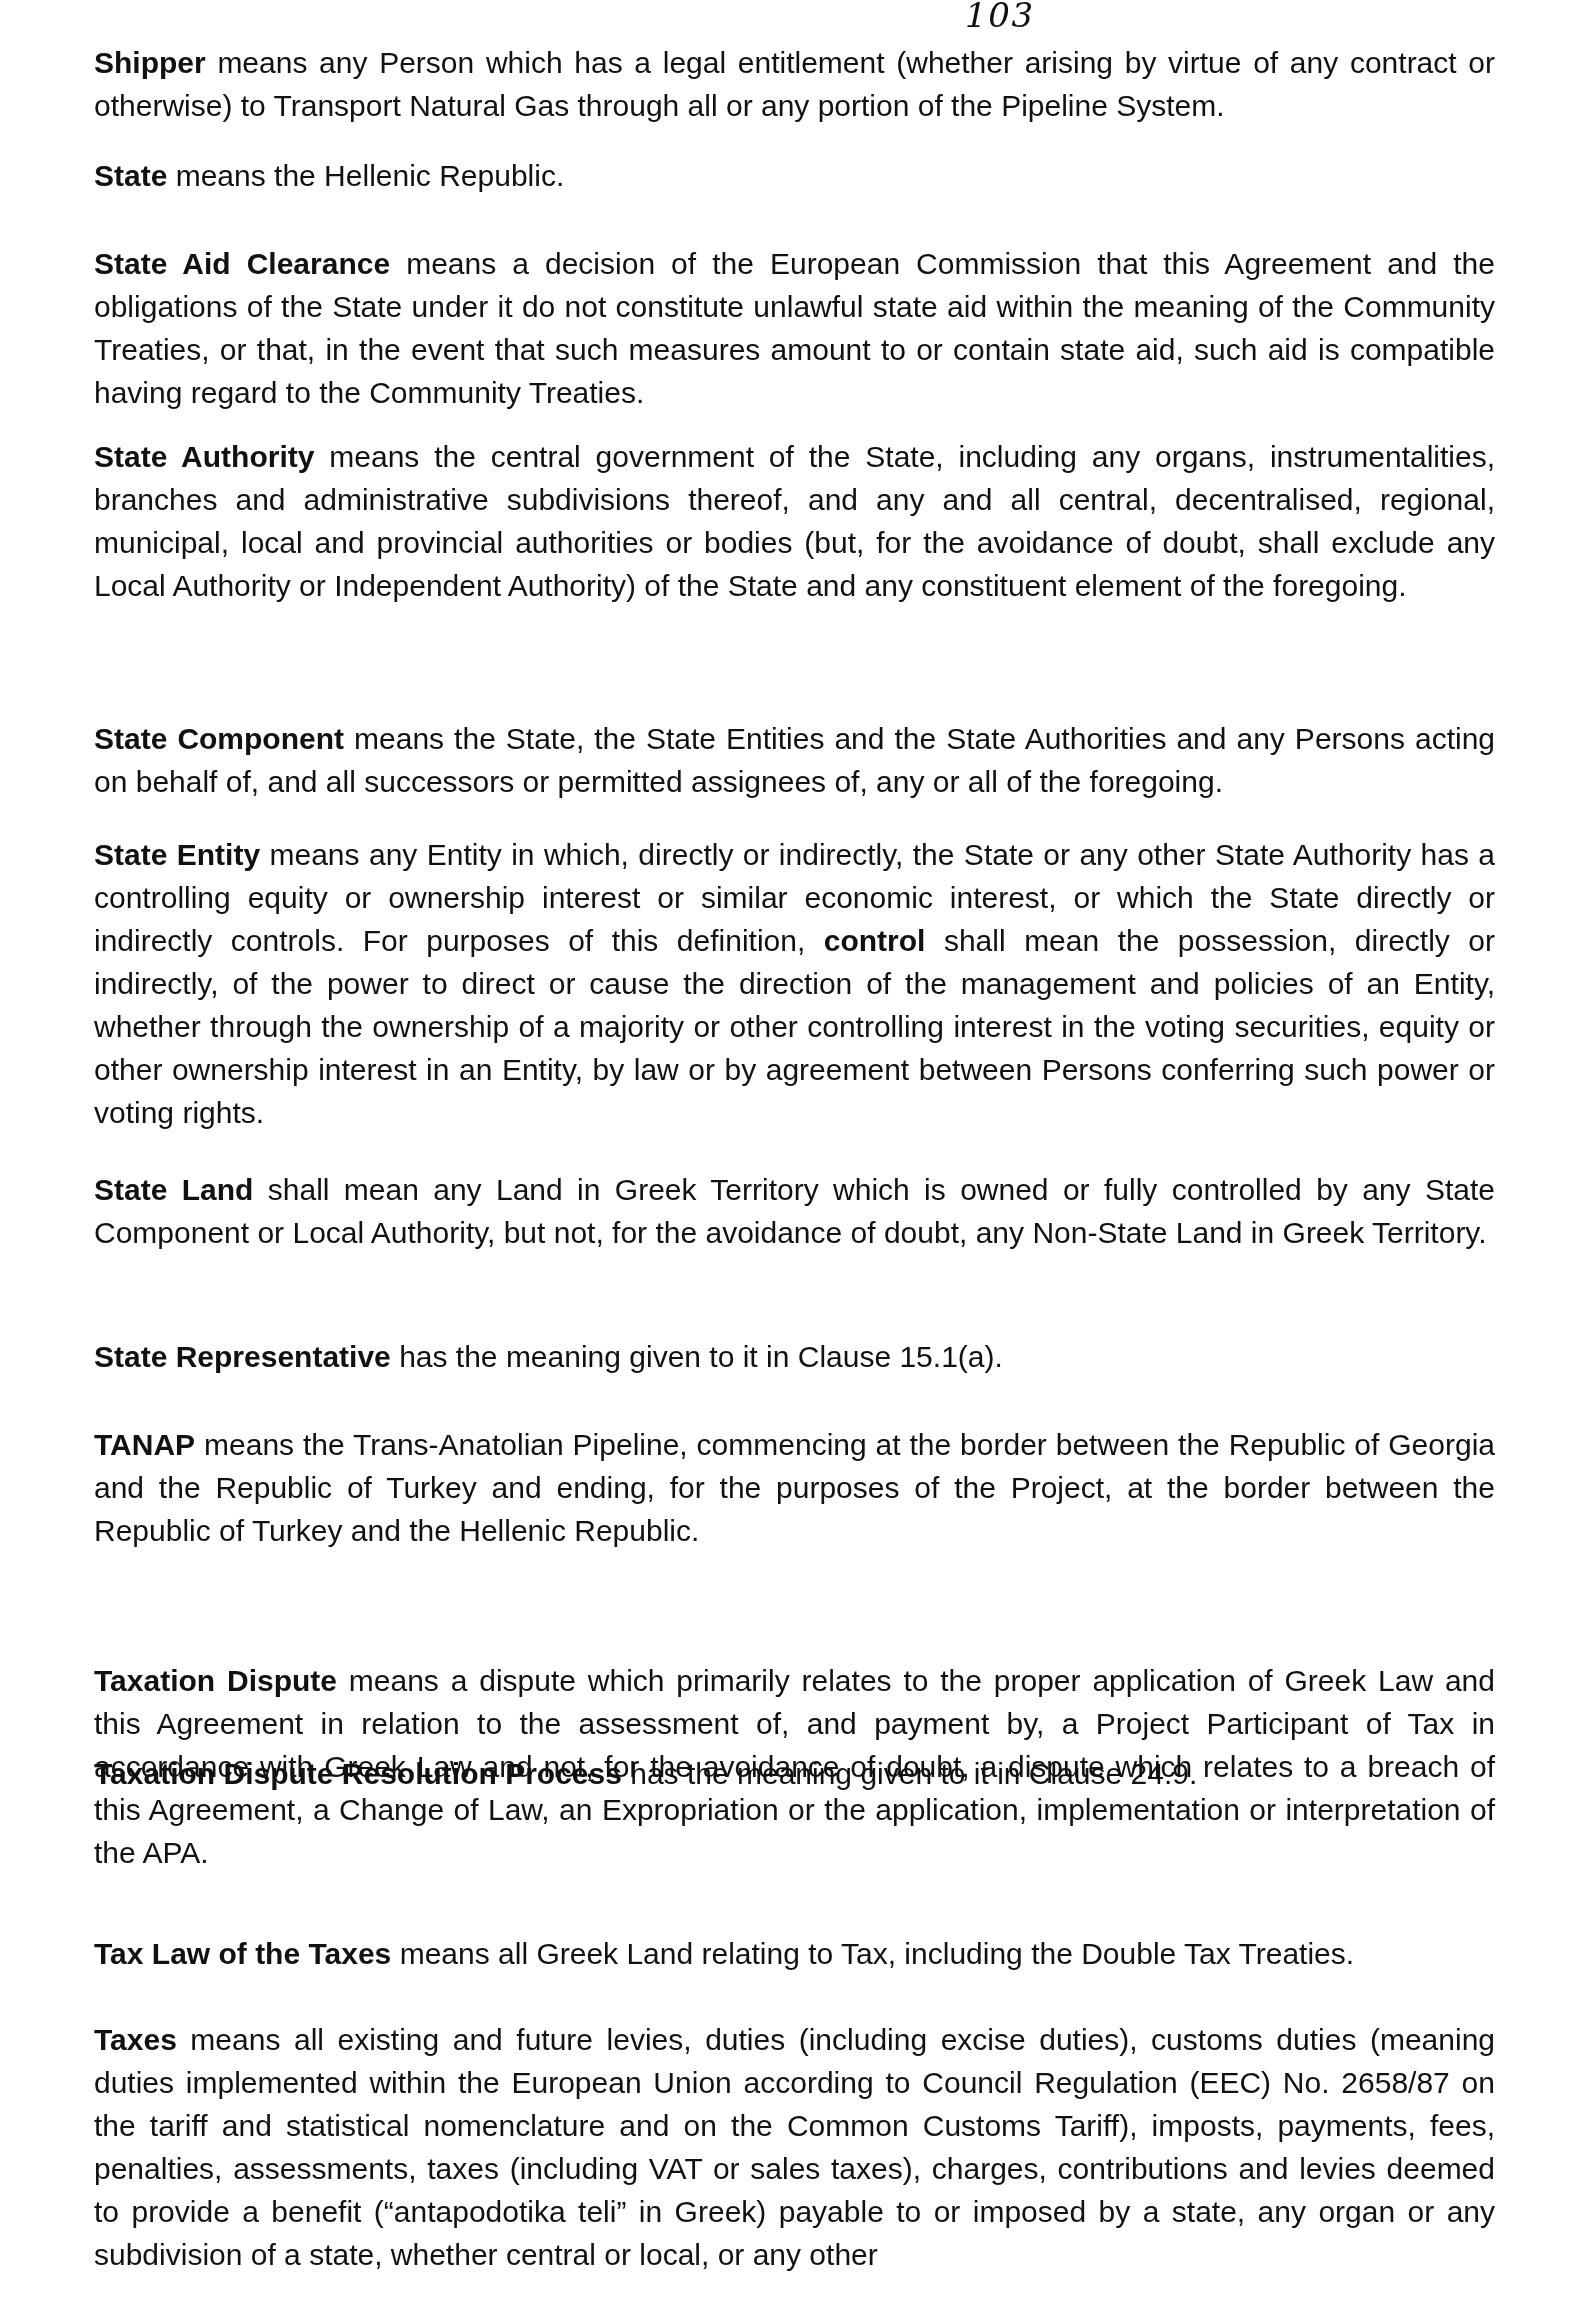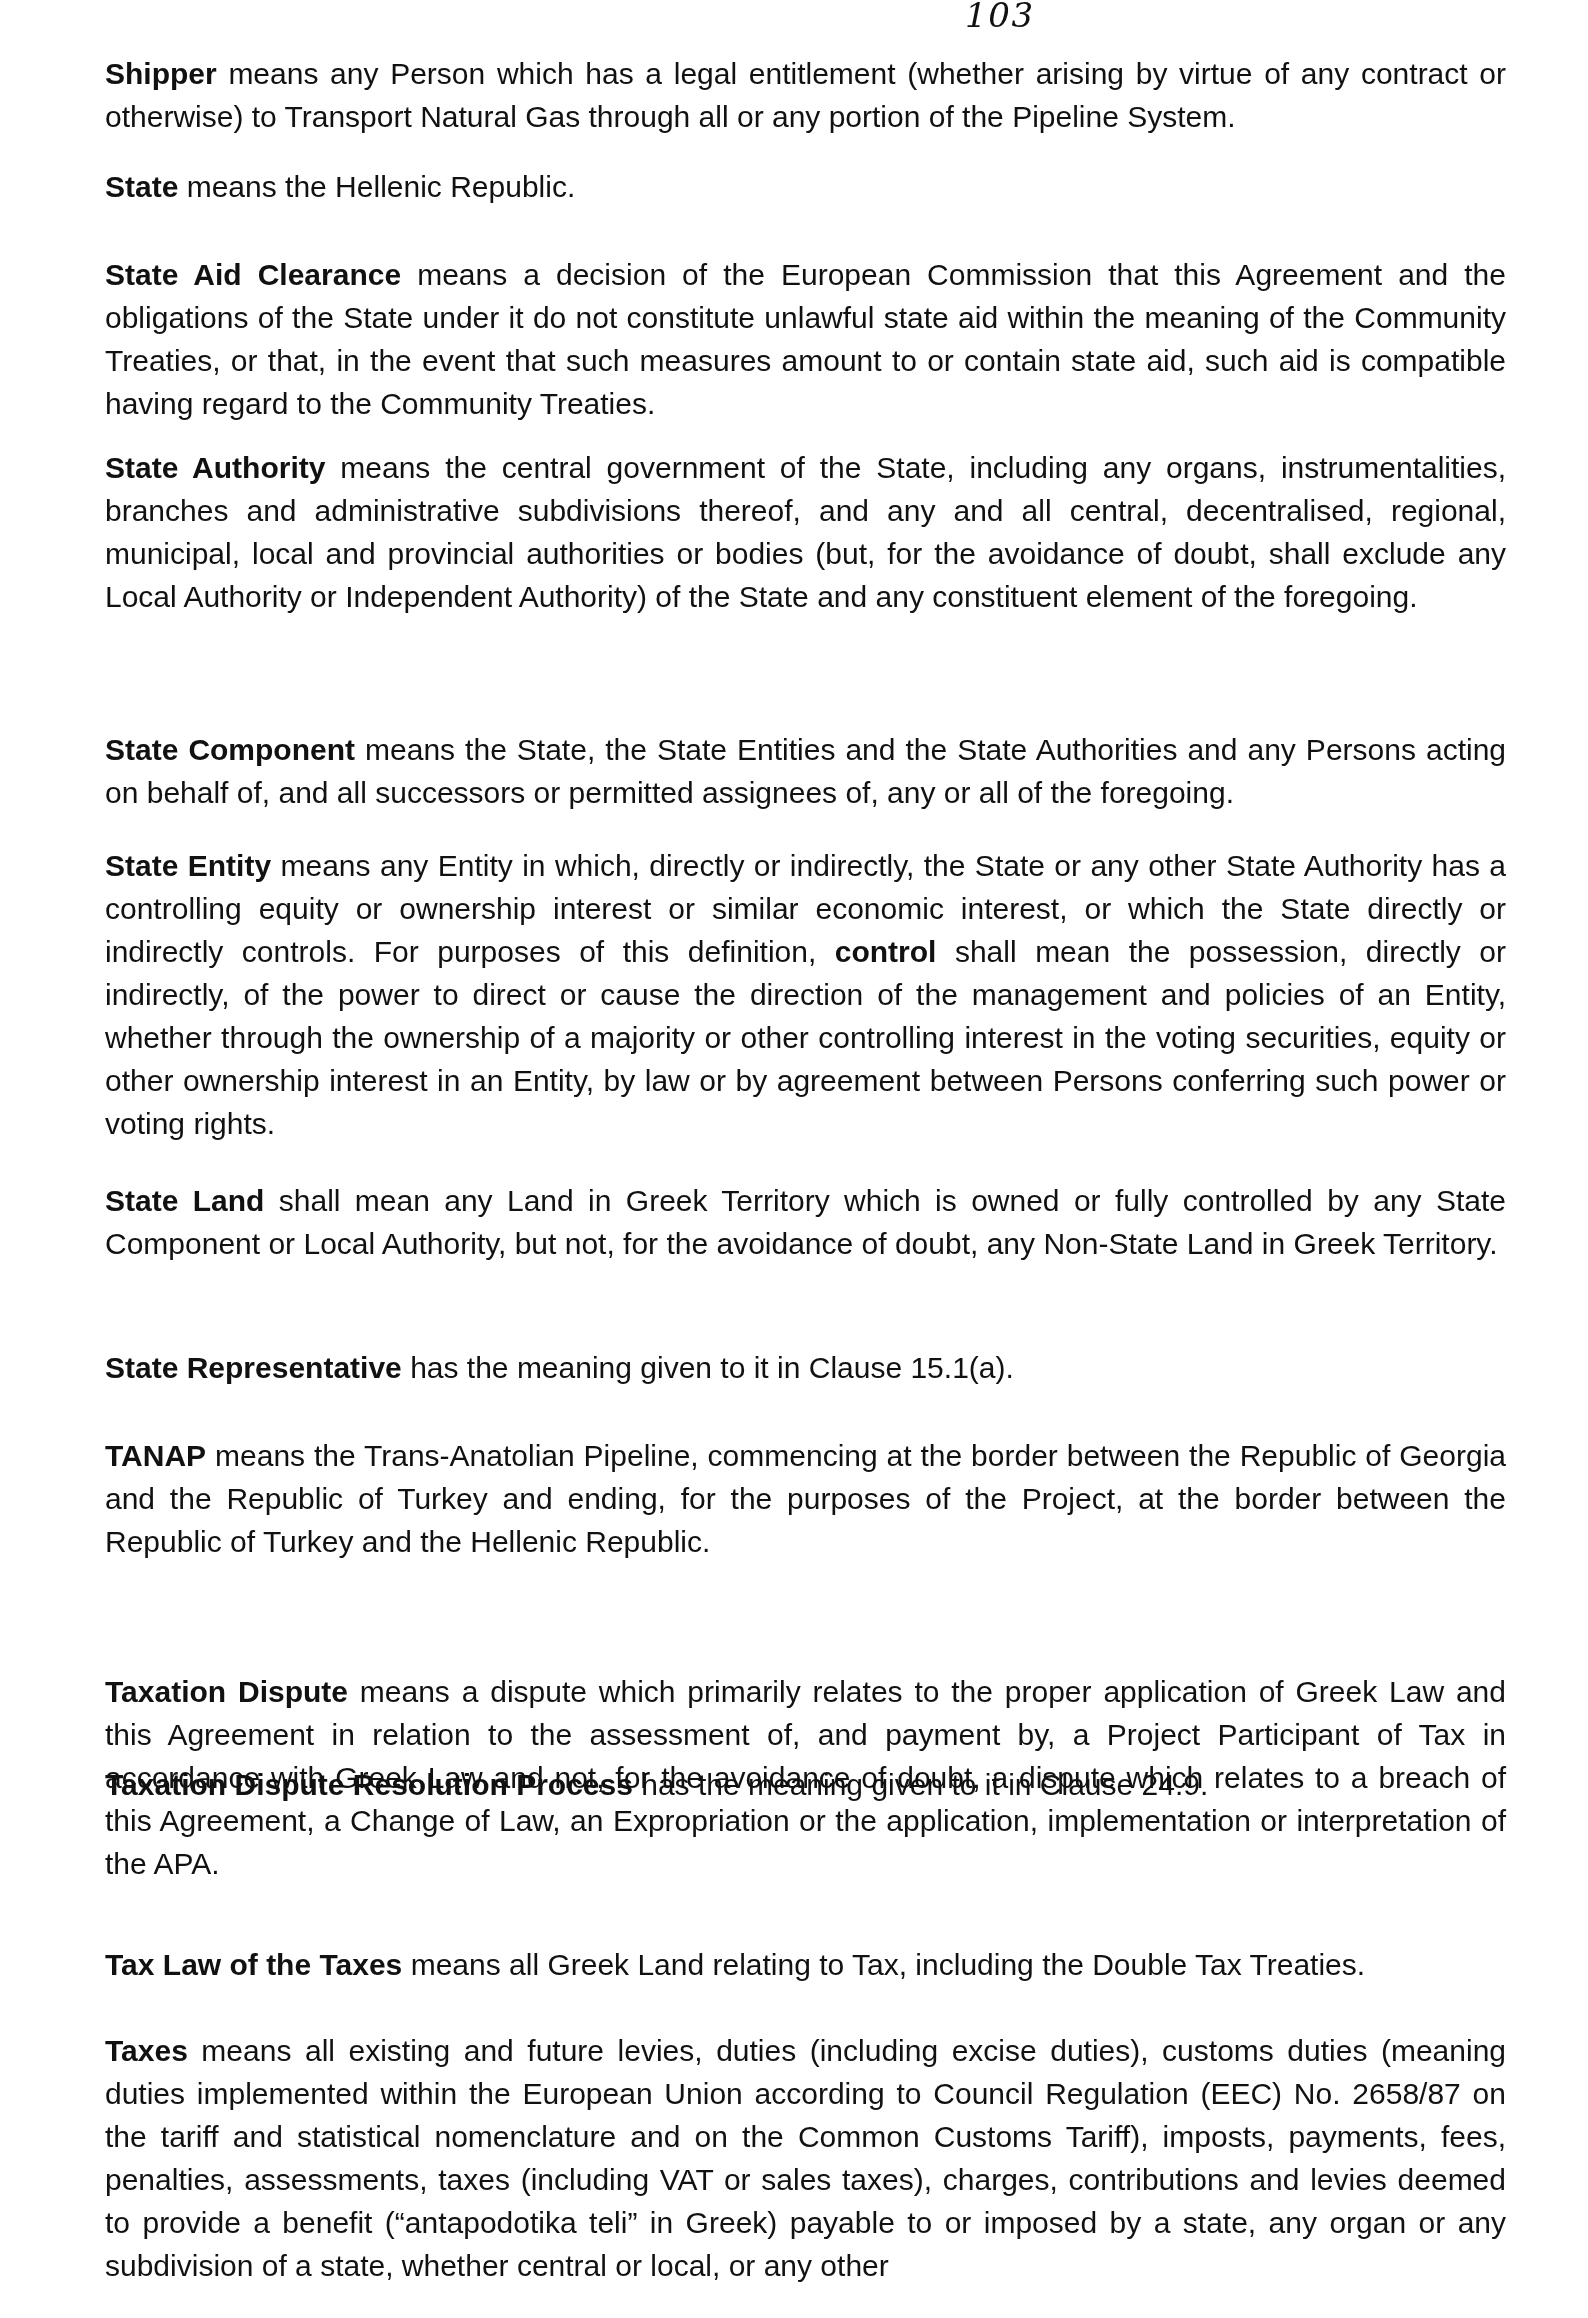--- a/index.html
+++ b/index.html
@@ -21,21 +21,21 @@
     letter-spacing: 1.6px;
     color: #111;
   }
   .definitions {
     position: absolute;
     left: 93px;
     width: 1401px;
     top: 40px;
   }
   .definition {
-    margin: 12px;
+    margin: 1px;
     font-size: 30px;
     line-height: 43px;
     text-align: justify;
     position: absolute;
     left: 0;
     width: 1401px;
   }
   .term { font-weight: bold; }
   .italic { }
 </style>

